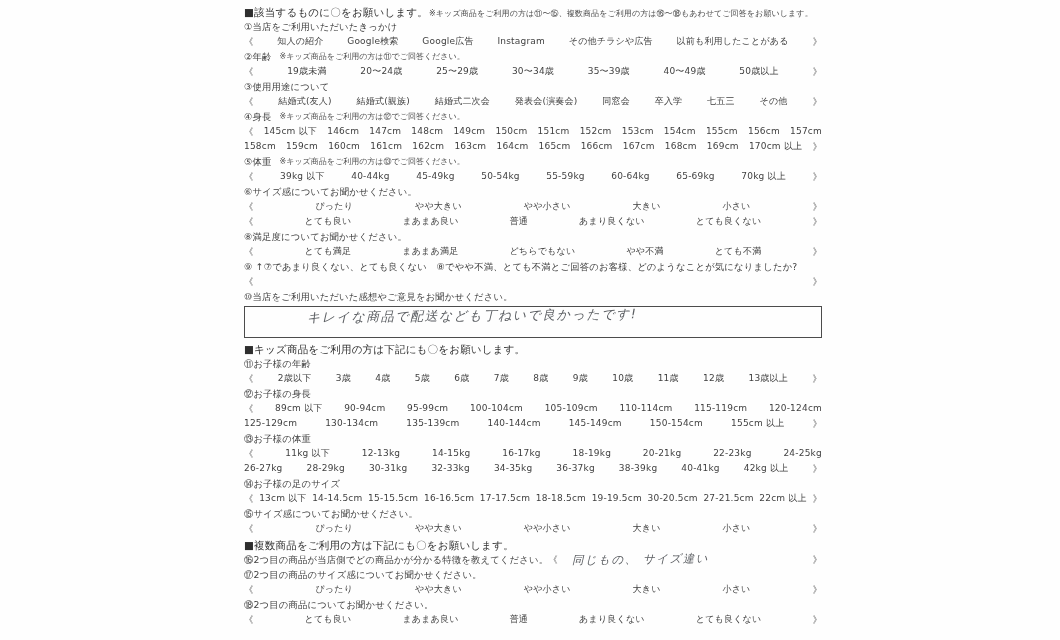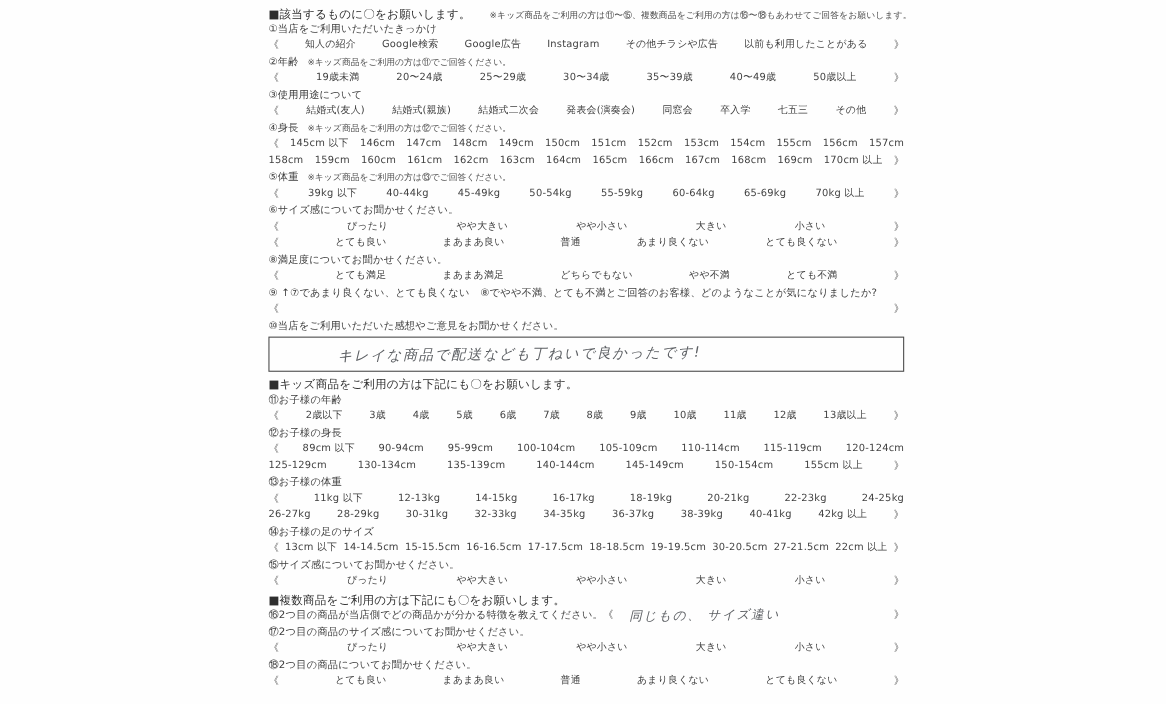--- a/index.html
+++ b/index.html
@@ -1,31 +1,31 @@
 <!DOCTYPE html>
 <html><head>
 <meta charset="utf-8">
 <style>
   html,body{margin:0;padding:0;width:1060px;height:640px;overflow:hidden;background:#fefefe;}
   body{font-family:"DejaVu Sans","Liberation Sans",sans-serif;color:#3d3d3d;
        -webkit-font-smoothing:antialiased;}
   .page{position:absolute;left:244px;top:3px;width:578px;}
   .sec{height:16px;line-height:16px;white-space:nowrap;}
   .sec-title{font-weight:normal;font-size:10.5px;color:#2e2e2e;letter-spacing:.2px;}
-  .sec-note{font-size:8px;color:#4a4a4a;margin-left:17px;letter-spacing:.1px;}
+  .sec-note{font-size:8px;color:#4a4a4a;margin-left:1px;letter-spacing:.1px;}
   .q{margin:0;}
   .ql{height:15px;line-height:15px;white-space:nowrap;display:flex;align-items:center;}
   .q-label{font-size:9.3px;color:#3d3d3d;letter-spacing:.2px;}
   .q-note{font-size:8px;color:#4f4f4f;margin-left:8px;}
   .opts{height:15px;line-height:15px;display:flex;justify-content:space-between;
         align-items:center;white-space:nowrap;}
   .br{font-size:9.5px;color:#4a4a4a;flex:0 0 auto;}
   .opt{font-size:9px;color:#3f3f3f;position:relative;letter-spacing:.2px;flex:0 0 auto;}
   .comment-box{border:1.1px solid #4c4c4c;height:30px;margin:2px 0 2px 0;
-        display:flex;align-items:center;background:transparent;}
+        display:flex;background:transparent;}
   .hand{color:#5c5f63;font-style:italic;letter-spacing:1.5px;display:inline-block;
         transform:rotate(-.6deg);}
   .hand.box-hand{font-size:13px;margin-left:62px;}
   .hand.inline-hand{font-size:11.5px;margin-left:14px;transform:rotate(-.8deg);}
   .sp{flex:1 1 auto;}
 </style>
 </head>
 <body>
 
 <div class="page" id="survey">

